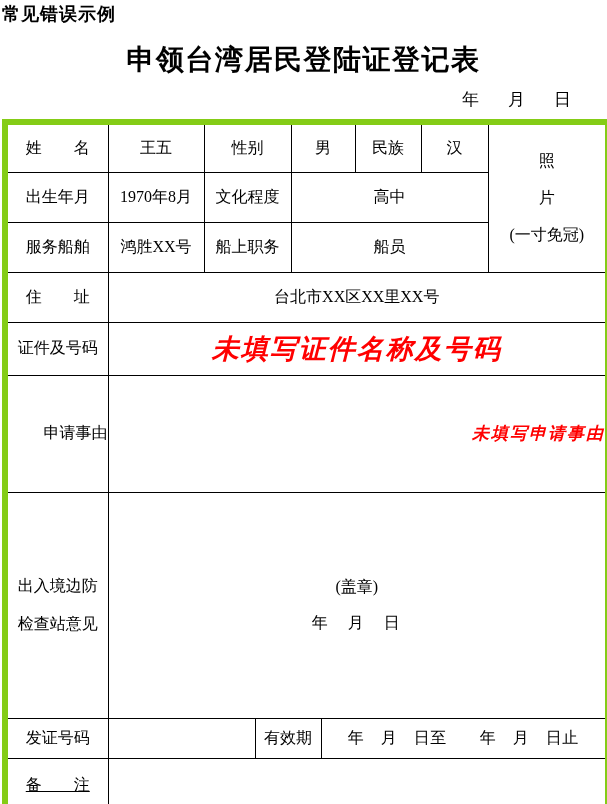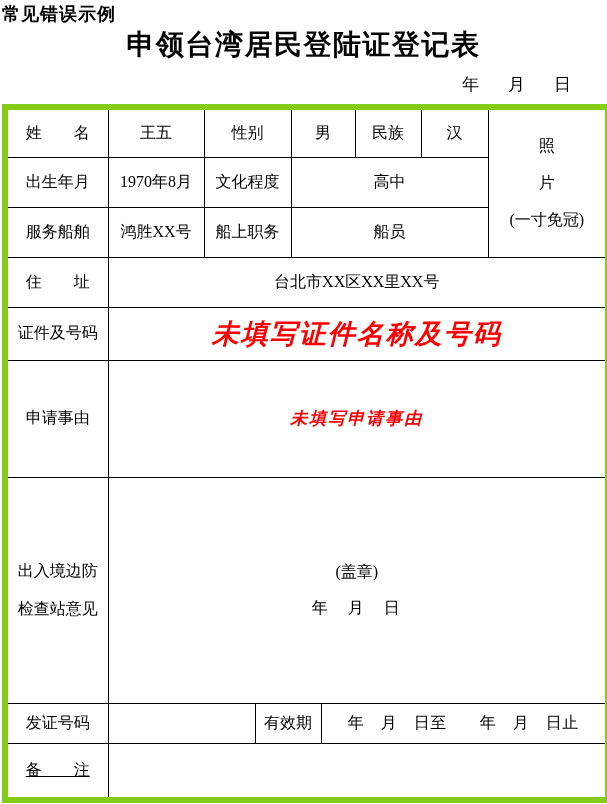--- a/index.html
+++ b/index.html
@@ -16,21 +16,21 @@
   .header-note {
     position: absolute;
     left: 2px;
     top: 2px;
     font-family: "Liberation Sans", "DejaVu Sans", sans-serif;
     font-weight: bold;
     font-size: 18px;
     letter-spacing: 1px;
   }
   .title {
-    padding-top: 31px;
+    padding-top: 46px;
     text-align: center;
     font-family: "Liberation Sans", "DejaVu Sans", sans-serif;
     font-weight: bold;
     font-size: 28px;
     letter-spacing: 1.5px;
     line-height: 1;
   }
   .date-line {
     margin-top: 17px;
     text-align: right;
@@ -49,21 +49,21 @@
   table.form td {
     border: 1px solid #000;
     text-align: center;
     vertical-align: middle;
     font-size: 16px;
     padding: 0;
     overflow: hidden;
   }
   tr.h50 td { height: 50px; }
   tr.h53 td { height: 53px; }
-  tr.h117 td { height: 117px; }
+  tr.h117 td { height: 117px; text-align: right; }
   tr.h226 td { height: 226px; }
   tr.h40 td { height: 40px; }
   tr.h57 td { height: 57px; text-decoration: underline; }
   .error-text {
     color: #ff0000;
     font-style: italic;
     font-weight: bold;
     font-size: 27px;
     letter-spacing: 2px;
     font-family: Liberation Sans, sans-serif;

